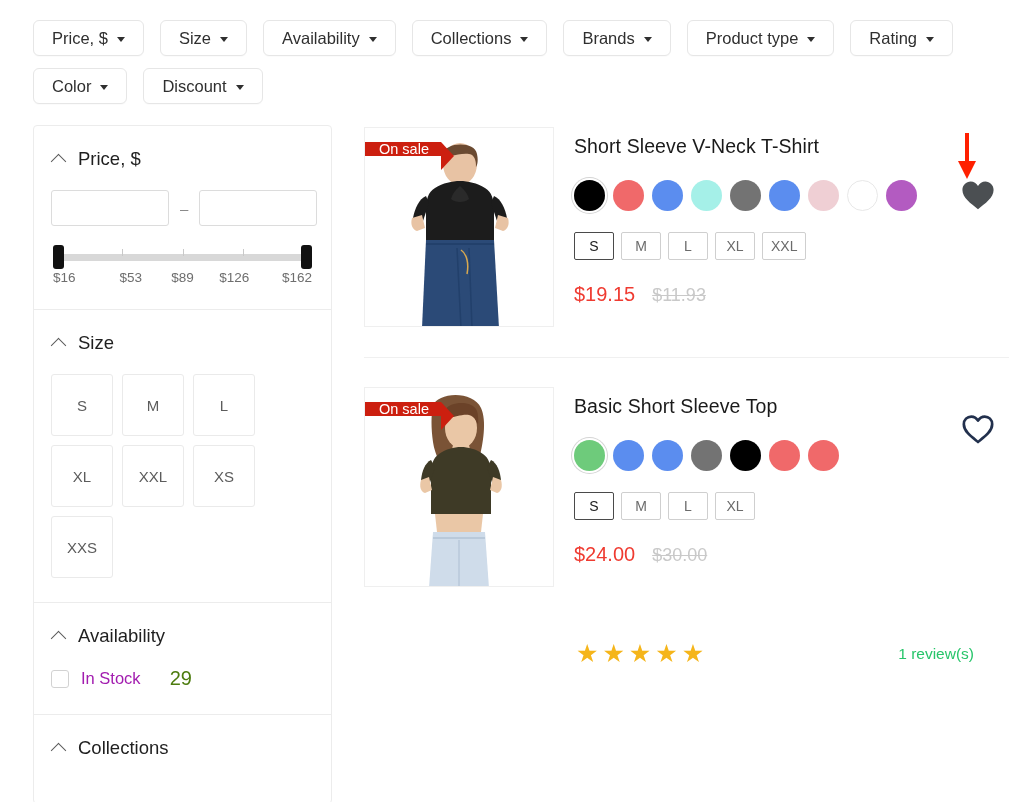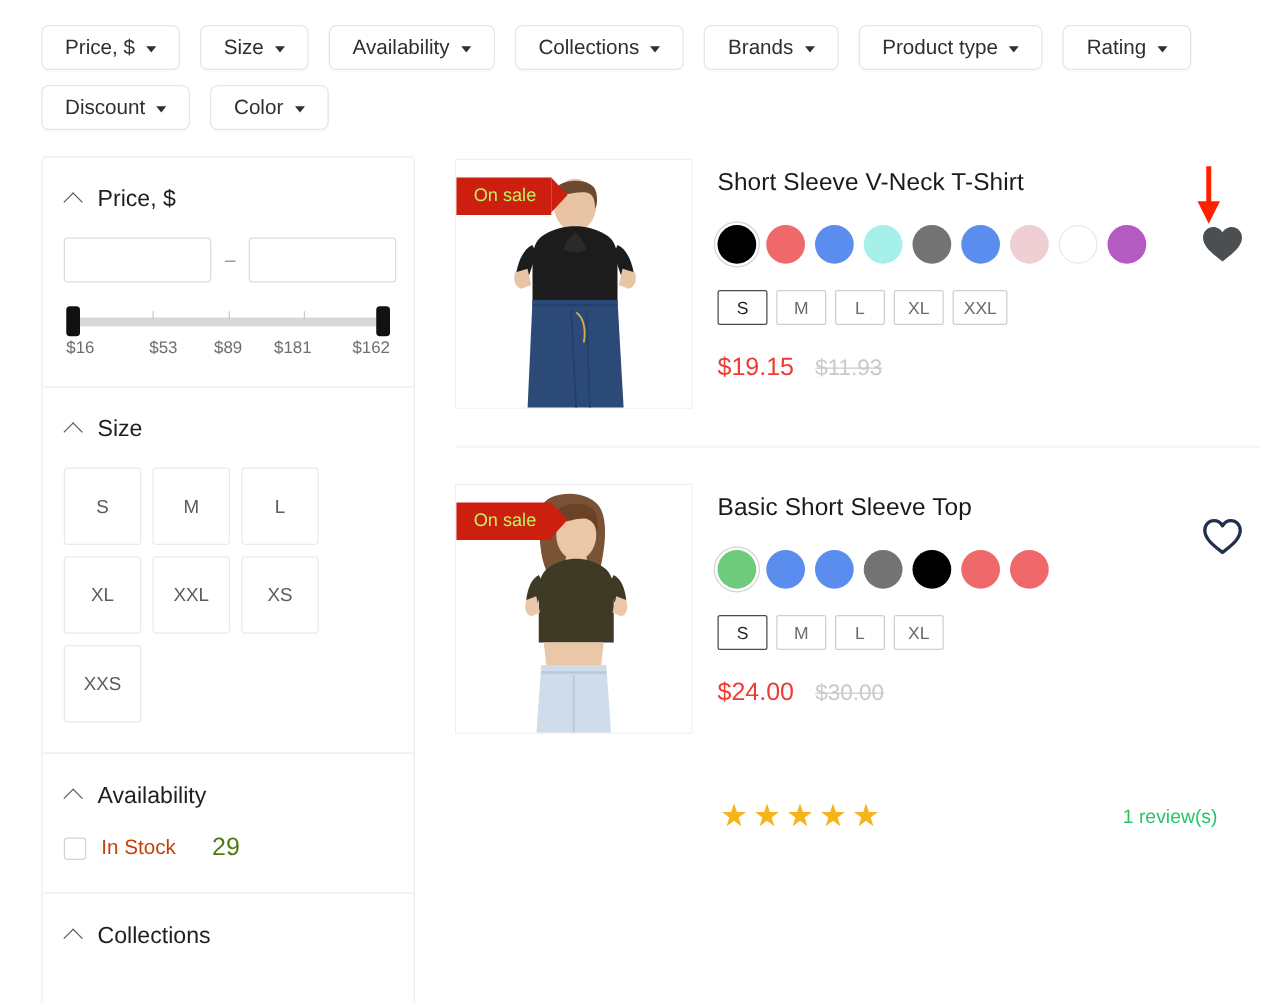--- a/index.html
+++ b/index.html
@@ -112,39 +112,39 @@
     font-size: 15px; color: #5c5c5c; cursor: pointer; background: #fff;
   }
 
   
   .check-row { display: flex; align-items: center; gap: 12px; margin-bottom: 18px; }
   .check-row:last-child { margin-bottom: 0; }
   .cbox {
     width: 18px; height: 18px; border: 1.4px solid #d2d2d2;
     border-radius: 3px; background: #fff; flex: none; cursor: pointer;
   }
-  .check-label { font-size: 16.5px; color: #c2410c; }
+  .check-label { font-size: 16.5px; color: #a21caf; }
   .check-count { font-size: 20px; color: #4d7c0f; margin-left: 17px; }
 
   
   .products { width: 645px; padding-top: 2px; }
   .product {
     display: flex; gap: 20px; padding-bottom: 30px;
   }
   .product.divided { border-bottom: 1px solid #f0f0f0; }
   .product.second { padding-top: 29px; }
 
   .thumb {
     position: relative; width: 190px; height: 200px;
     border: 1px solid #efefef; background: #fff; flex: none;
     overflow: hidden;
   }
   .badge {
-    position: absolute; left: 0; top: 14px; height: 30px;
-    background: #cc1f0f; color: #bef264; font-size: 14.5px;
+    position: absolute; left: 0; top: 14px; height: 14px;
+    background: #cc1f0f; color: #ffffff; font-size: 14.5px;
     display: flex; align-items: center; padding: 0 12px 0 14px;
     z-index: 3;
   }
   .badge::after {
     content: ""; position: absolute; right: -13px; top: 0;
     border-top: 14px solid transparent; border-bottom: 14px solid transparent;
     border-left: 13px solid #cc1f0f;
   }
 
   .info { flex: 1; padding-top: 8px; position: relative; }
@@ -208,25 +208,25 @@
     </div>
     <div class="filter-chip">
       <span>Product type</span>
       <span class="caret"></span>
     </div>
     <div class="filter-chip">
       <span>Rating</span>
       <span class="caret"></span>
     </div>
     <div class="filter-chip">
+      <span>Color</span>
+      <span class="caret"></span>
+    </div>
+    <div class="filter-chip">
       <span>Discount</span>
-      <span class="caret"></span>
-    </div>
-    <div class="filter-chip">
-      <span>Color</span>
       <span class="caret"></span>
     </div>
   </div>
 
 <div class="content">
 
   <aside class="sidebar">
 
     <section class="facet">
       <div class="facet-head">
@@ -243,21 +243,21 @@
           <div class="tick" style="left:25%"></div>
           <div class="tick" style="left:50%"></div>
           <div class="tick" style="left:75%"></div>
           <div class="knob left"></div>
           <div class="knob right"></div>
         </div>
         <div class="slider-labels">
           <span>$16</span>
           <span>$53</span>
           <span>$89</span>
-          <span>$181</span>
+          <span>$126</span>
           <span>$162</span>
         </div>
       </div>
     </section>
 
     <section class="facet">
       <div class="facet-head">
         <span class="chev-up"></span>
         <span class="facet-title">Size</span>
       </div>

